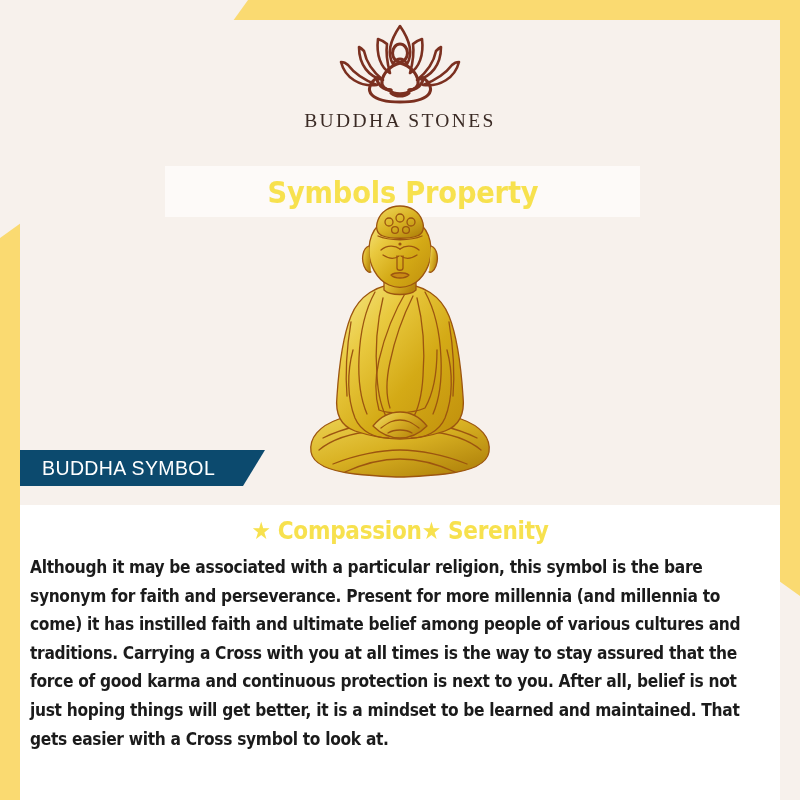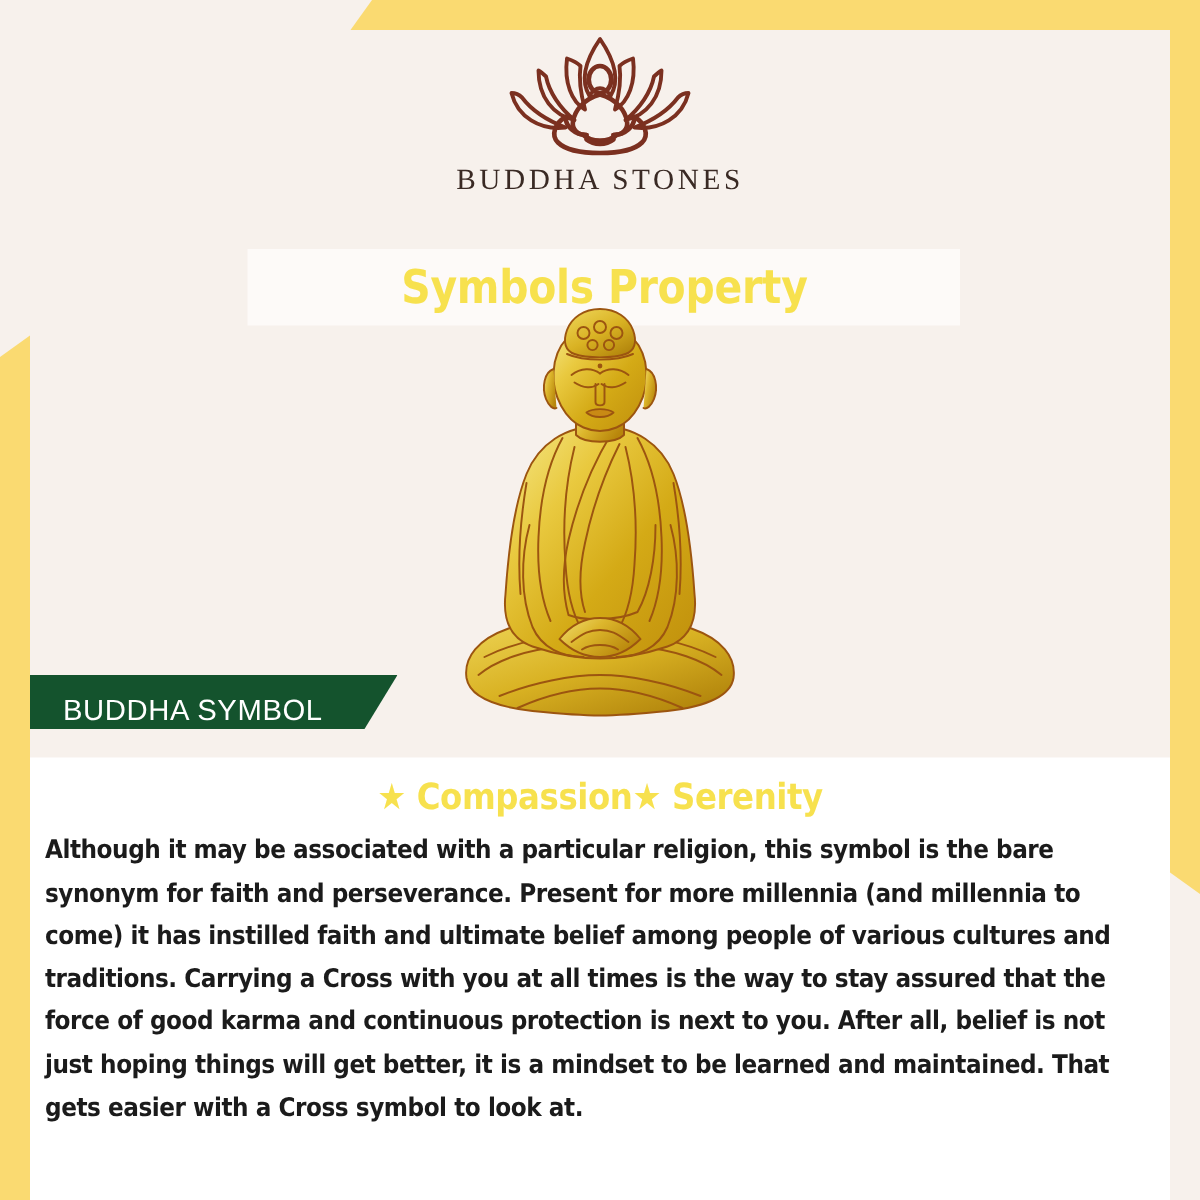--- a/index.html
+++ b/index.html
@@ -133,24 +133,24 @@
     height: 100%;
   }
 
   
   .ribbon {
     position: absolute;
     left: 20px;
     top: 450px;
     width: 245px;
     height: 36px;
-    background: #14532d;
+    background: #0c4a6e;
     clip-path: polygon(0 0, 100% 0, calc(100% - 22px) 100%, 0 100%);
     display: flex;
-    align-items: flex-end;
+    align-items: center;
   }
   .ribbon-text {
     color: #ffffff;
     font-family: "Liberation Sans", sans-serif;
     font-size: 19.5px;
     font-weight: 400;
     letter-spacing: 0.4px;
     padding-left: 22px;
     white-space: nowrap;
   }

